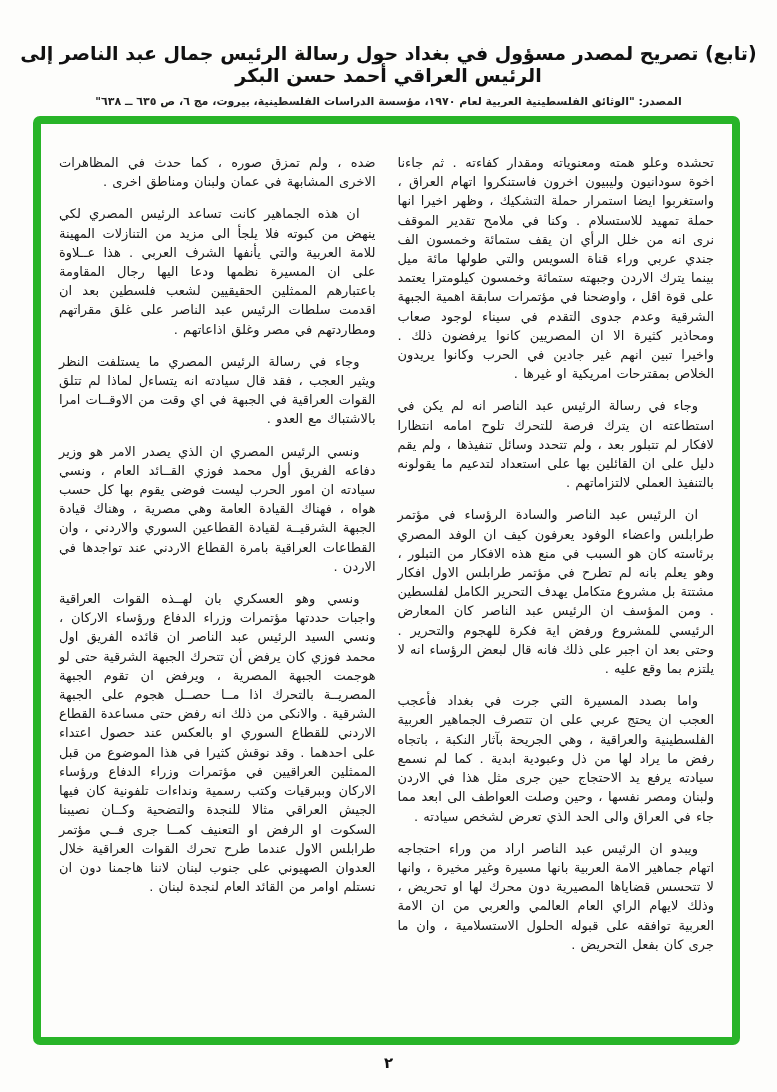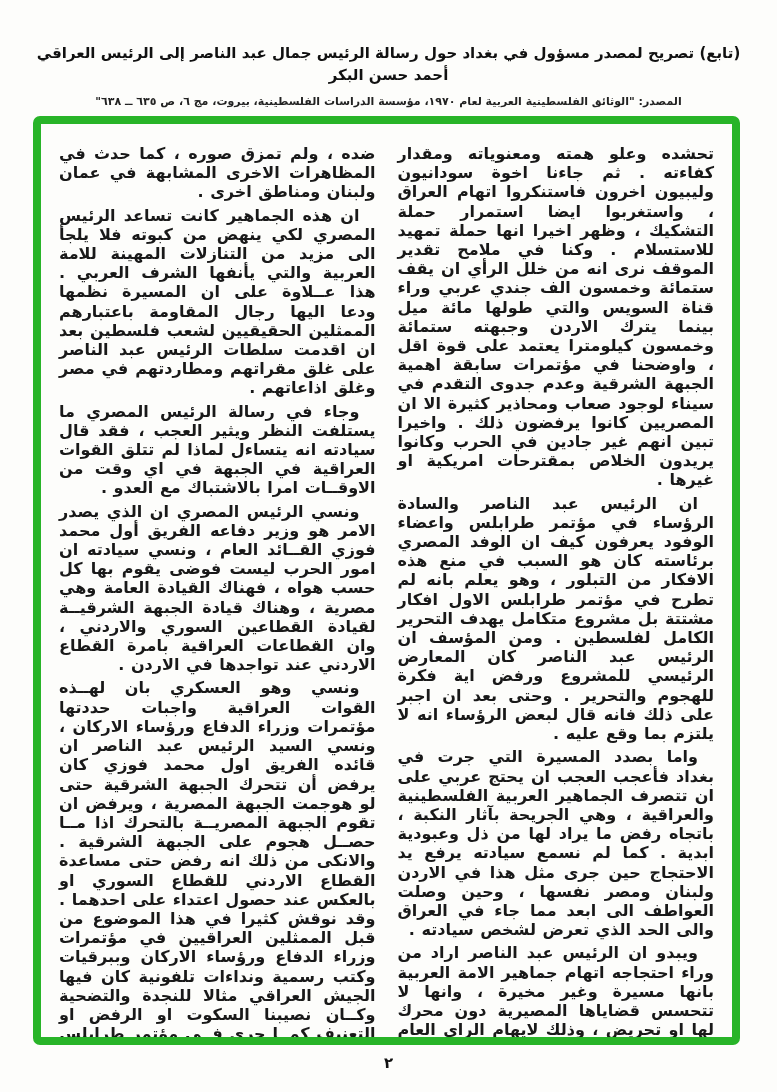--- a/index.html
+++ b/index.html
@@ -19,21 +19,21 @@
   .header {
     position: absolute;
     top: 42px;
     right: 0;
     left: 0;
     text-align: center;
     direction: rtl;
     color: #111;
   }
   .header .title {
-    font-size: 15px;
+    font-size: 19px;
     font-weight: 700;
     letter-spacing: 0px;
     margin: 0 18px 9px 18px;
     line-height: 22px;
   }
   .header .source {
     font-size: 11px;
     font-weight: 700;
     color: #222;
     line-height: 14px;
@@ -57,23 +57,23 @@
     gap: 22px;
     direction: rtl;
     height: 100%;
   }
   .col {
     flex: 1 1 0;
     min-width: 0;
     color: #191919;
   }
   .col p {
-    margin: 4px 0 2px 0;
-    font-size: 16px;
-    font-weight: 700;
+    margin: 13px 0 2px 0;
+    font-size: 13px;
+    font-weight: 400;
     line-height: 19.2px;
     text-align: justify;
     text-justify: inter-word;
     word-spacing: 1px;
   }
   .col p.indent {
     text-indent: 16px;
   }
   .page-number {
     position: absolute;
@@ -94,20 +94,21 @@
   <div class="header">
     <div class="title">(تابع) تصريح لمصدر مسؤول في بغداد حول رسالة الرئيس جمال عبد الناصر إلى الرئيس العراقي أحمد حسن البكر</div>
     <div class="source">المصدر: "الوثائق الفلسطينية العربية لعام ١٩٧٠، مؤسسة الدراسات الفلسطينية، بيروت، مج ٦، ص ٦٣٥ ــ ٦٣٨"</div>
   </div>
 
   <div class="text-frame">
     <div class="columns">
 
       <div class="col">
         <p>تحشده وعلو همته ومعنوياته ومقدار كفاءته . ثم جاءنا اخوة سودانيون وليبيون اخرون فاستنكروا اتهام العراق ، واستغربوا ايضا استمرار حملة التشكيك ، وظهر اخيرا انها حملة تمهيد للاستسلام . وكنا في ملامح تقدير الموقف نرى انه من خلل الرأي ان يقف ستمائة وخمسون الف جندي عربي وراء قناة السويس والتي طولها مائة ميل بينما يترك الاردن وجبهته ستمائة وخمسون كيلومترا يعتمد على قوة اقل ، واوضحنا في مؤتمرات سابقة اهمية الجبهة الشرقية وعدم جدوى التقدم في سيناء لوجود صعاب ومحاذير كثيرة الا ان المصريين كانوا يرفضون ذلك . واخيرا تبين انهم غير جادين في الحرب وكانوا يريدون الخلاص بمقترحات امريكية او غيرها .</p>
+        <p class="indent">وجاء في رسالة الرئيس عبد الناصر انه لم يكن في استطاعته ان يترك فرصة للتحرك تلوح امامه انتظارا لافكار لم تتبلور بعد ، ولم تتحدد وسائل تنفيذها ، ولم يقم دليل على ان القائلين بها على استعداد لتدعيم ما يقولونه بالتنفيذ العملي لالتزاماتهم .</p>
         <p class="indent">ان الرئيس عبد الناصر والسادة الرؤساء في مؤتمر طرابلس واعضاء الوفود يعرفون كيف ان الوفد المصري برئاسته كان هو السبب في منع هذه الافكار من التبلور ، وهو يعلم بانه لم تطرح في مؤتمر طرابلس الاول افكار مشتتة بل مشروع متكامل يهدف التحرير الكامل لفلسطين . ومن المؤسف ان الرئيس عبد الناصر كان المعارض الرئيسي للمشروع ورفض اية فكرة للهجوم والتحرير . وحتى بعد ان اجبر على ذلك فانه قال لبعض الرؤساء انه لا يلتزم بما وقع عليه .</p>
         <p class="indent">واما بصدد المسيرة التي جرت في بغداد فأعجب العجب ان يحتج عربي على ان تتصرف الجماهير العربية الفلسطينية والعراقية ، وهي الجريحة بآثار النكبة ، باتجاه رفض ما يراد لها من ذل وعبودية ابدية . كما لم نسمع سيادته يرفع يد الاحتجاج حين جرى مثل هذا في الاردن ولبنان ومصر نفسها ، وحين وصلت العواطف الى ابعد مما جاء في العراق والى الحد الذي تعرض لشخص سيادته .</p>
         <p class="indent">ويبدو ان الرئيس عبد الناصر اراد من وراء احتجاجه اتهام جماهير الامة العربية بانها مسيرة وغير مخيرة ، وانها لا تتحسس قضاياها المصيرية دون محرك لها او تحريض ، وذلك لايهام الراي العام العالمي والعربي من ان الامة العربية توافقه على قبوله الحلول الاستسلامية ، وان ما جرى كان بفعل التحريض .</p>
 
       </div>
 
       <div class="col">
         <p>ضده ، ولم تمزق صوره ، كما حدث في المظاهرات الاخرى المشابهة في عمان ولبنان ومناطق اخرى .</p>
         <p class="indent">ان هذه الجماهير كانت تساعد الرئيس المصري لكي ينهض من كبوته فلا يلجأ الى مزيد من التنازلات المهينة للامة العربية والتي يأنفها الشرف العربي . هذا عــلاوة على ان المسيرة نظمها ودعا اليها رجال المقاومة باعتبارهم الممثلين الحقيقيين لشعب فلسطين بعد ان اقدمت سلطات الرئيس عبد الناصر على غلق مقراتهم ومطاردتهم في مصر وغلق اذاعاتهم .</p>
         <p class="indent">وجاء في رسالة الرئيس المصري ما يستلفت النظر ويثير العجب ، فقد قال سيادته انه يتساءل لماذا لم تتلق القوات العراقية في الجبهة في اي وقت من الاوقــات امرا بالاشتباك مع العدو .</p>

